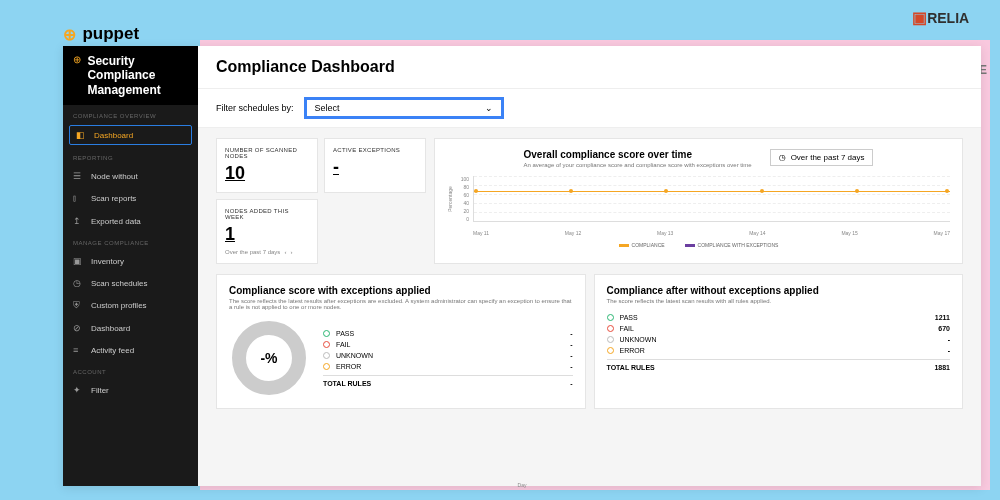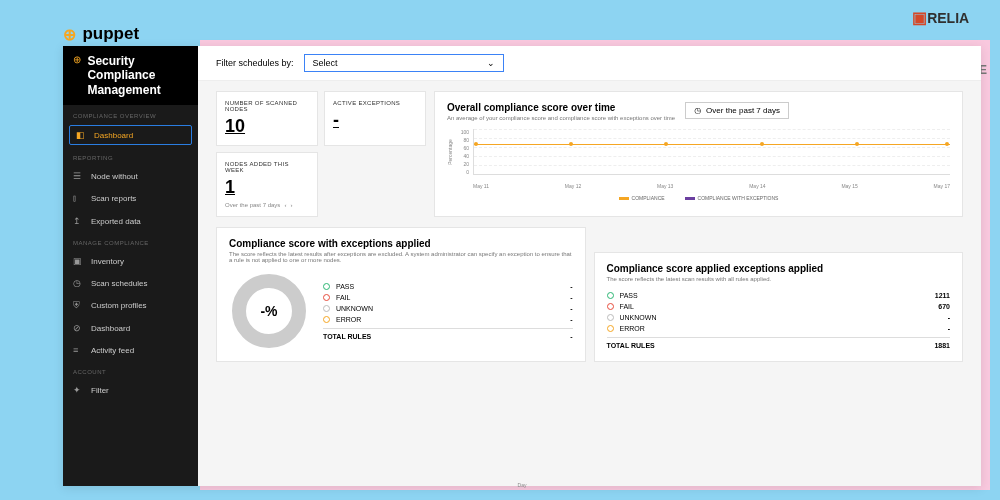--- a/index.html
+++ b/index.html
@@ -17,46 +17,46 @@
 .sidebar-header span.t { color: #fff; font-weight: bold; font-size: 12px; line-height: 1.2; }
 .sidebar-section { padding: 8px 10px 4px; font-size: 6px; color: #666; letter-spacing: 0.5px; }
 .sidebar-item { padding: 6px 10px; display: flex; gap: 8px; align-items: center; font-size: 8px; color: #ccc; cursor: pointer; }
 .sidebar-item .icon { width: 10px; font-size: 9px; color: #999; display: inline-flex; }
 .sidebar-item.active { border: 1px solid #2a7de1; margin: 2px 6px; border-radius: 2px; color: #f5a623; padding: 4px 6px; }
 .sidebar-item.active .icon { color: #f5a623; }
 .main { flex: 1; background: #f5f5f5; padding: 0; overflow: hidden; }
 .main-header { background: #fff; padding: 12px 18px; border-bottom: 1px solid #eee; }
 .main-header h1 { font-size: 16px; font-weight: bold; }
 .filter-row { background: #fff; padding: 8px 18px; display: flex; align-items: center; gap: 10px; font-size: 9px; border-bottom: 1px solid #eee; }
-.filter-select { border: 1px solid #3b82f6; padding: 3px 8px; font-size: 9px; min-width: 200px; background: #fff; position: relative; }
+.filter-select { border: 3px solid #3b82f6; padding: 3px 8px; font-size: 9px; min-width: 200px; background: #fff; position: relative; }
 .filter-select::after { content: "⌄"; position: absolute; right: 8px; }
 .content { padding: 10px 18px; display: flex; flex-direction: column; gap: 10px; }
 .row1 { display: flex; gap: 8px; }
 .stat-grid { display: grid; grid-template-columns: 1fr 1fr; gap: 6px; width: 210px; }
 .card { background: #fff; border: 1px solid #e5e5e5; padding: 8px; }
 .stat-label { font-size: 6px; letter-spacing: 0.3px; color: #333; margin-bottom: 4px; }
 .stat-val { font-size: 18px; font-weight: bold; text-decoration: underline; }
 .stat-sub { font-size: 6px; color: #888; margin-top: 4px; display: flex; align-items: center; gap: 4px; }
 .chart-card { flex: 1; padding: 10px 12px; }
-.chart-head { display: flex; justify-content: flex-start; align-items: flex-start; gap: 10px; }
+.chart-head { display: flex; justify-content: center; align-items: flex-start; gap: 18px; }
 .chart-title { font-size: 10px; font-weight: bold; }
 .chart-sub { font-size: 6px; color: #777; margin-top: 2px; max-width: 280px; }
 .time-select { border: 1px solid #ccc; padding: 3px 8px; font-size: 8px; display: flex; align-items: center; gap: 5px; }
 .line-chart { margin-top: 8px; height: 60px; position: relative; }
 .y-axis { position: absolute; left: 0; top: 0; bottom: 14px; width: 22px; display: flex; flex-direction: column; justify-content: space-between; font-size: 5px; color: #888; text-align: right; }
 .y-axis-label { position: absolute; left: -10px; top: 50%; transform: rotate(-90deg) translateX(10px); font-size: 5px; color: #888; }
 .plot { position: absolute; left: 26px; right: 0; top: 0; bottom: 14px; border-left: 1px solid #ddd; border-bottom: 1px solid #ddd; }
 .grid-line { position: absolute; left: 0; right: 0; border-top: 1px dashed #eee; }
 .data-line { position: absolute; left: 0; right: 0; height: 1px; background: #f5a623; top: 15px; }
 .data-point { position: absolute; width: 4px; height: 4px; background: #f5a623; border-radius: 50%; top: 13px; }
 .x-labels { position: absolute; left: 26px; right: 0; bottom: 0; display: flex; justify-content: space-between; font-size: 5px; color: #888; }
 .x-axis-label { position: absolute; bottom: -2px; left: 50%; transform: translateX(-50%); font-size: 5px; color: #888; }
 .chart-legend { display: flex; gap: 20px; justify-content: center; font-size: 5px; color: #666; margin-top: 6px; align-items: center; }
 .legend-swatch { display: inline-block; width: 10px; height: 3px; vertical-align: middle; margin-right: 3px; }
-.row2 { display: flex; gap: 8px; align-items: flex-end; }
+.row2 { display: flex; gap: 8px; }
 .score-card { flex: 1; padding: 10px 12px; }
 .score-title { font-size: 10px; font-weight: bold; }
 .score-sub { font-size: 6px; color: #777; margin-top: 2px; margin-bottom: 8px; }
 .score-body { display: flex; gap: 14px; align-items: center; }
 .donut { width: 80px; height: 80px; position: relative; }
 .donut svg { transform: rotate(-90deg); }
 .donut-text { position: absolute; top: 50%; left: 50%; transform: translate(-50%, -50%); font-size: 14px; font-weight: bold; }
 .score-legend { flex: 1; font-size: 7px; }
 .score-legend-row { display: flex; align-items: center; gap: 6px; padding: 2px 0; }
 .score-legend-row .dot { width: 7px; height: 7px; border: 1.5px solid; border-radius: 50%; }
@@ -122,20 +122,23 @@
       <span>Activity feed</span>
     </div>
     <div class="sidebar-section">ACCOUNT</div>
     <div class="sidebar-item">
       <span class="icon">✦</span>
       <span>Filter</span>
     </div>
   </div>
 
   <div class="main">
+    <div class="main-header">
+      <h1>Compliance Dashboard</h1>
+    </div>
     <div class="filter-row">
       <span>Filter schedules by:</span>
       <div class="filter-select">Select</div>
     </div>
 
     <div class="content">
       <div class="row1">
         <div class="stat-grid">
           <div class="card">
             <div class="stat-label">NUMBER OF SCANNED NODES</div>
@@ -242,21 +245,21 @@
                 </div>
               <div class="score-legend-row total">
                   <span class="lab">TOTAL RULES</span>
                   <span class="val">-</span>
                 </div>
             </div>
           </div>
         </div>
 
         <div class="card score-card">
-          <div class="score-title">Compliance score applied exceptions applied</div>
+          <div class="score-title">Compliance after without exceptions applied</div>
           <div class="score-sub">The score reflects the latest scan results with all rules applied.</div>
           <div class="score-body">
             <div class="score-legend">
               <div class="score-legend-row">
                   <span class="dot" style="border-color:#2bb673"></span>
                   <span class="lab">PASS</span>
                   <span class="val">1211</span>
                 </div>
               <div class="score-legend-row">
                   <span class="dot" style="border-color:#e74c3c"></span>

